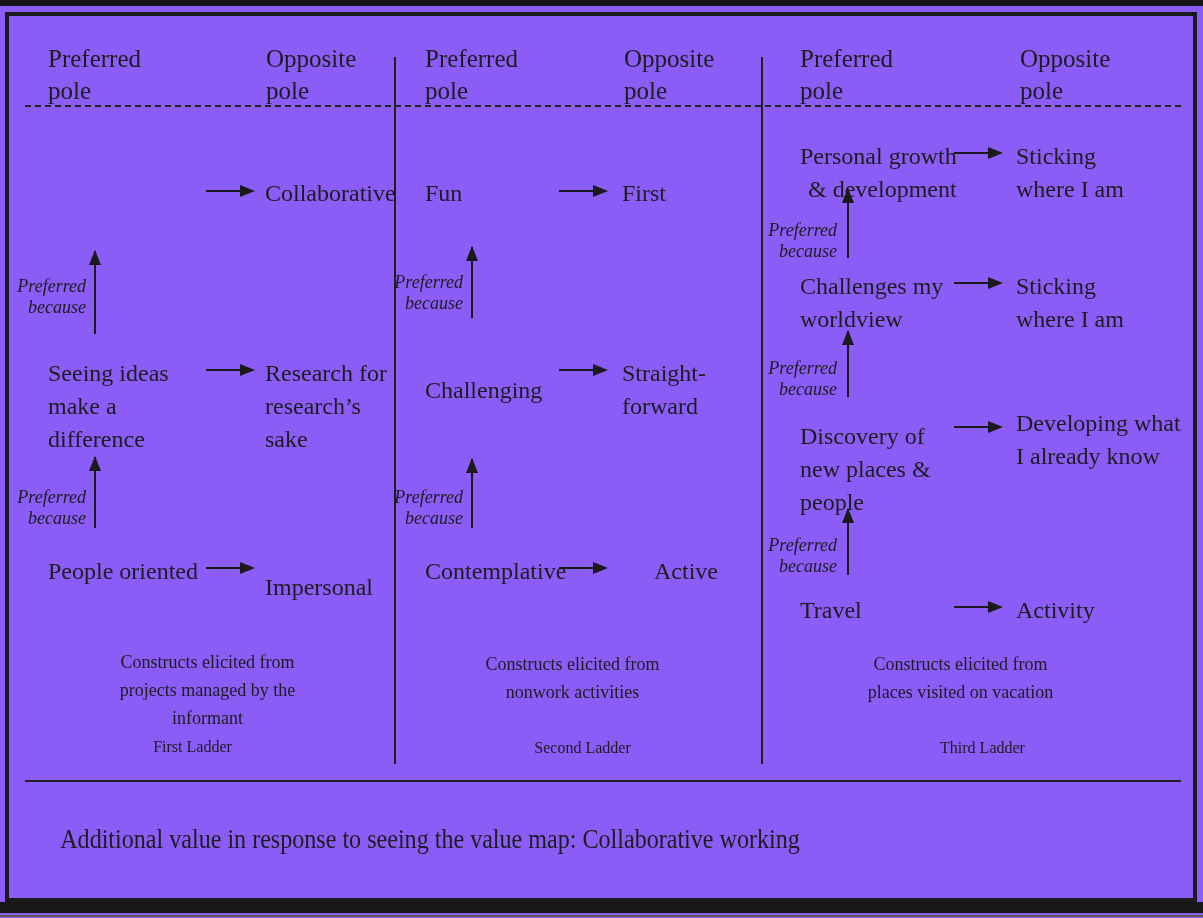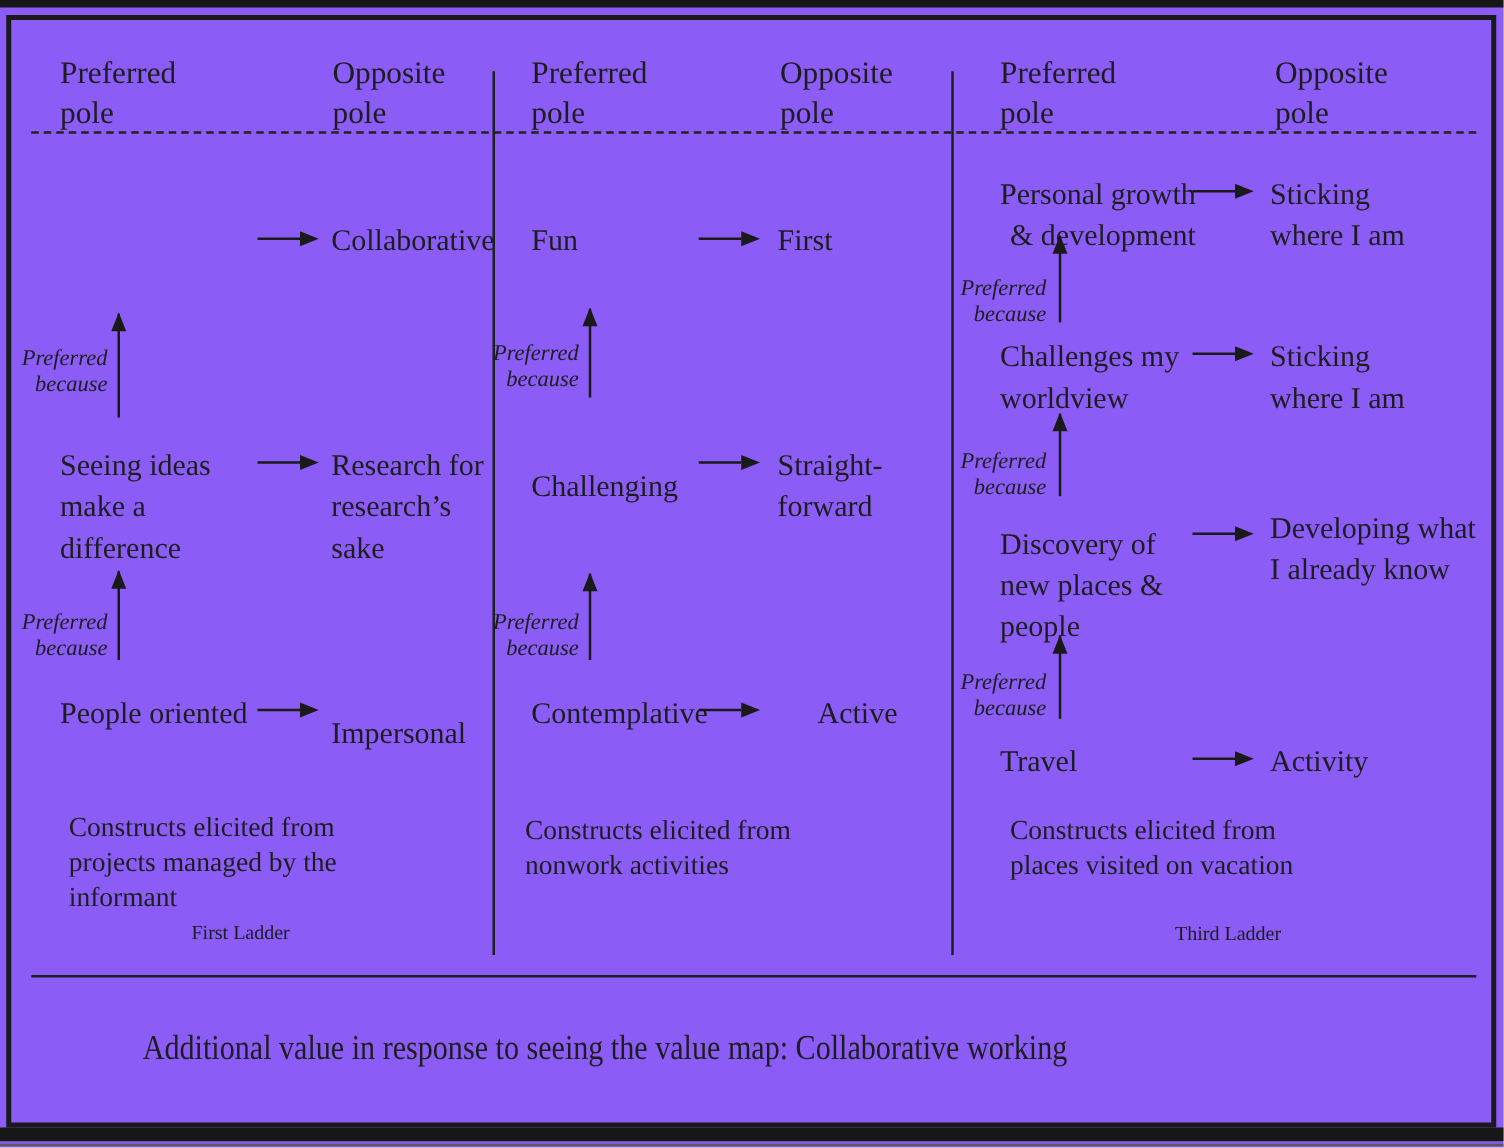--- a/index.html
+++ b/index.html
@@ -18,24 +18,24 @@
   .inner-box{left:5px;top:12px;width:1184px;height:882px;border:4px solid #1a1a1a;}
   .bottom-bar{left:0;top:902px;width:1203px;height:11px;background:#171717;}
   .bottom-line{left:0;top:915px;width:1203px;height:2px;background:#5a5a5a;}
   
   .vsep{width:2px;background:#1f1f1f;top:57px;height:707px;}
   .dashline{left:25px;top:105px;width:1156px;height:0;border-top:2px dashed #222;}
   .footrule{left:25px;top:780px;width:1156px;height:2px;background:#1f1f1f;}
   
   .hdr{font-size:25px;line-height:32px;}
   .rung{font-size:24px;line-height:33px;}
-  .cap{font-size:22px;line-height:28px;text-align:left;width:305px;}
+  .cap{font-size:18px;line-height:28px;text-align:center;width:305px;}
   .ladder-label{font-size:16px;text-align:center;width:305px;}
   .vlabel{font-style:italic;font-size:18px;line-height:21px;text-align:right;}
-  .footer-text{left:0;top:822px;width:969px;text-align:center;font-size:28px;line-height:34px;}
+  .footer-text{left:0;top:822px;width:969px;text-align:left;font-size:28px;line-height:34px;}
   .footer-text span{display:inline-block;transform:scaleX(0.86);transform-origin:center;}
   
   .harrow{position:absolute;height:2px;background:#1a1a1a;}
   .harrow::after{
     content:"";position:absolute;left:100%;top:-5px;width:0;height:0;
     border-top:6px solid transparent;border-bottom:6px solid transparent;
     border-left:15px solid #1a1a1a;
   }
   .varrow{position:absolute;width:2px;background:#1a1a1a;}
   .varrow::before{
@@ -112,20 +112,21 @@
   <div class="varrow" style="left:471px;top:459px;height:69px;"></div>
   <div class="abs vlabel ml" style="left:386px;top:487px;width:77px;">Preferred
 because</div>
 
   <div class="abs rung ml" style="left:425px;top:555px;">Contemplative</div>
   <div class="harrow" style="left:559px;top:567px;width:34px;"></div>
   <div class="abs rung ml" style="left:622px;top:555px;margin-left:32px;">Active</div>
 
   <div class="abs cap ml" style="left:420px;top:650px;">Constructs elicited from
 nonwork activities</div>
+  <div class="abs ladder-label" style="left:430px;top:739px;">Second Ladder</div>
 
   <div class="abs hdr ml" style="left:800px;top:43px;">Preferred
 pole</div>
   <div class="abs hdr ml" style="left:1020px;top:43px;">Opposite
 pole</div>
 
   <div class="abs rung ml" style="left:800px;top:140px;text-align:right;">Personal growth
 &amp; development</div>
   <div class="harrow" style="left:954px;top:152px;width:34px;"></div>
   <div class="abs rung ml" style="left:1016px;top:140px;">Sticking

